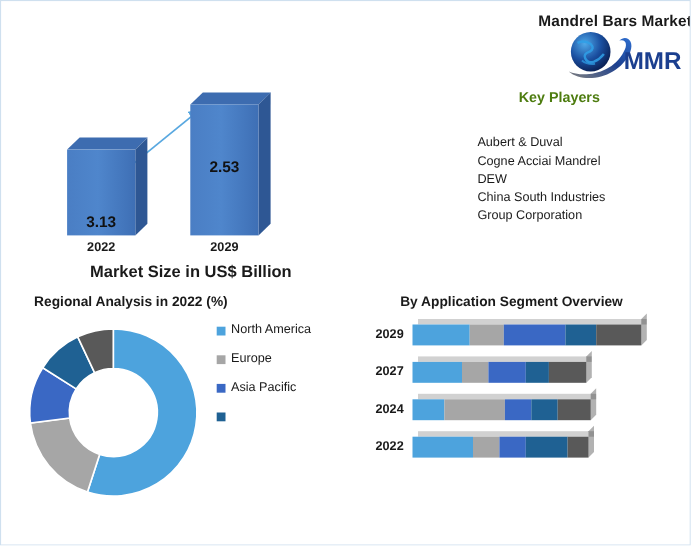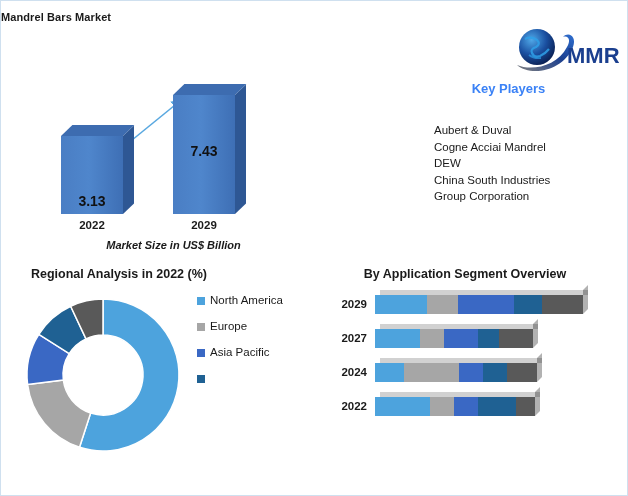--- a/index.html
+++ b/index.html
@@ -14,22 +14,22 @@
     width: 628px; height: 496px;
     background: #ffffff;
     border: 1px solid #cfe0ef;
     overflow: hidden;
   }
 
   
   .page-title {
     position: absolute;
     top: 10px; left: 0; width: 628px;
-    text-align: left;
-    font-size: 11px;
+    text-align: right;
+    font-size: 14px;
     font-weight: bold;
     color: #1a1a1a;
     letter-spacing: .1px;
   }
   .logo {
     position: absolute;
     top: 24px; left: 510px;
     width: 108px; height: 52px;
   }
 
@@ -57,34 +57,34 @@
     position: absolute;
     width: 100%; text-align: center;
     font-size: 14px; font-weight: bold; color: #111;
   }
   .bar-year {
     position: absolute; width: 100%; text-align: center;
     font-size: 11.5px; font-weight: bold; color: #1a1a1a;
   }
   .axis-caption {
     position: absolute; top: 158px; left: 0; width: 265px;
-    text-align: center; font-size: 11px; font-weight: bold; color: #1a1a1a; font-style: italic;
+    text-align: center; font-size: 15px; font-weight: bold; color: #1a1a1a;
   }
   .cagr-label {
     position: absolute;
     left: 18px; top: 8px;
     font-size: 12.5px; font-weight: bold; color: #111;
     transform: rotate(-31deg);
     transform-origin: left bottom;
     white-space: nowrap;
   }
 
   
   .keyplayers { position: absolute; top: 80px; left: 395px; width: 225px; }
-  .kp-title { font-size: 13px; font-weight: bold; color: #3b82f6; text-align: center; }
+  .kp-title { font-size: 13px; font-weight: bold; color: #4d7c0f; text-align: center; }
   .kp-list { margin-top: 26px; padding-left: 38px; }
   .kp-item { font-size: 11.5px; color: #1a1a1a; line-height: 16.5px; }
 
   
   .regional { position: absolute; top: 266px; left: 30px; width: 300px; }
   .section-title { font-size: 12.5px; font-weight: bold; color: #1a1a1a; }
   .donut-wrap { position: absolute; top: 24px; left: -12px; width: 168px; height: 168px; }
   .donut-legend { position: absolute; top: 26px; left: 166px; width: 130px; }
   .lg-row { display: flex; align-items: flex-start; margin-bottom: 11px; }
   .lg-sw { width: 8px; height: 8px; margin-top: 4px; margin-right: 5px; flex: 0 0 auto; }
@@ -163,21 +163,21 @@
       <div class="face" style="height:78px;"></div>
     </div>
     <div class="bar-value" style="left:20px; top:112px; width:62px;">3.13</div>
     <div class="bar-year" style="left:14px; top:138px; width:74px;">2022</div>
 
     <div class="bar3d" style="left:132px; top:14px; width:62px; height:119px;">
       <div class="top" style="top:-11px;"></div>
       <div class="side" style="left:62px; top:0; height:119px;"></div>
       <div class="face" style="height:119px;"></div>
     </div>
-    <div class="bar-value" style="left:132px; top:62px; width:62px;">7.43</div>
+    <div class="bar-value" style="left:132px; top:62px; width:62px;">2.53</div>
     <div class="bar-year" style="left:126px; top:138px; width:74px;">2029</div>
 
     <div class="axis-caption">Market Size in US$ Billion</div>
   </div>
 
   <div class="keyplayers">
     <div class="kp-title">Key Players</div>
     <div class="kp-list">
       <div class="kp-item">Aubert &amp; Duval</div>
       <div class="kp-item">Cogne Acciai Mandrel</div>

